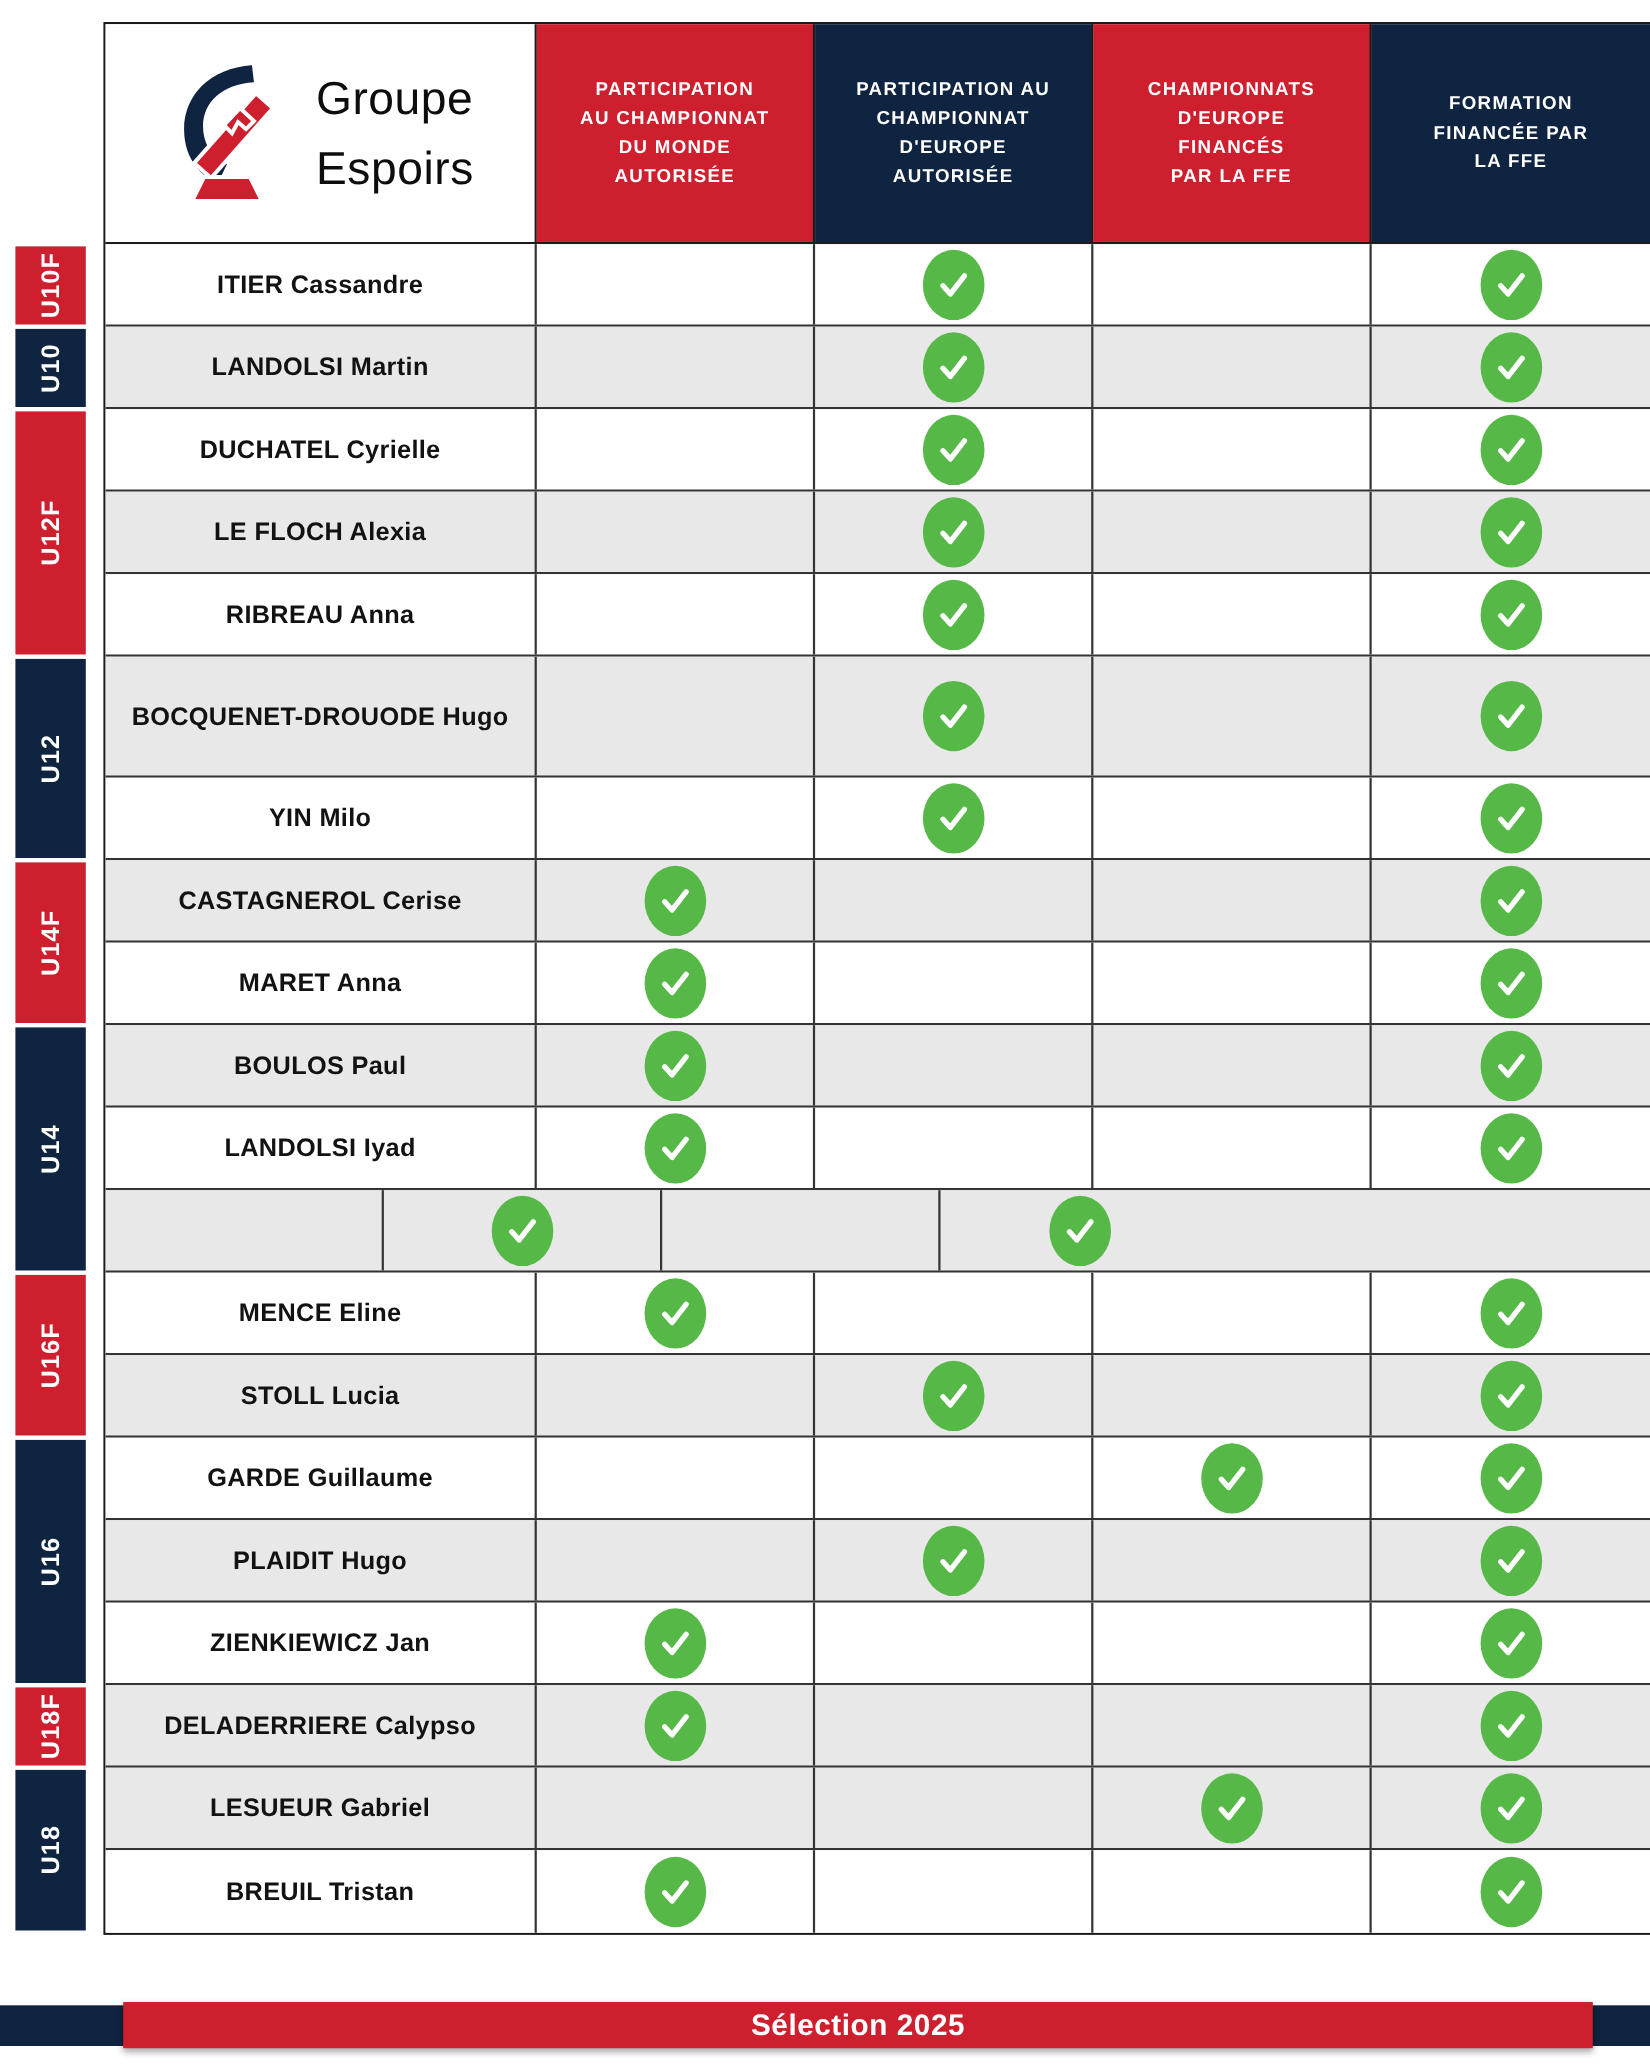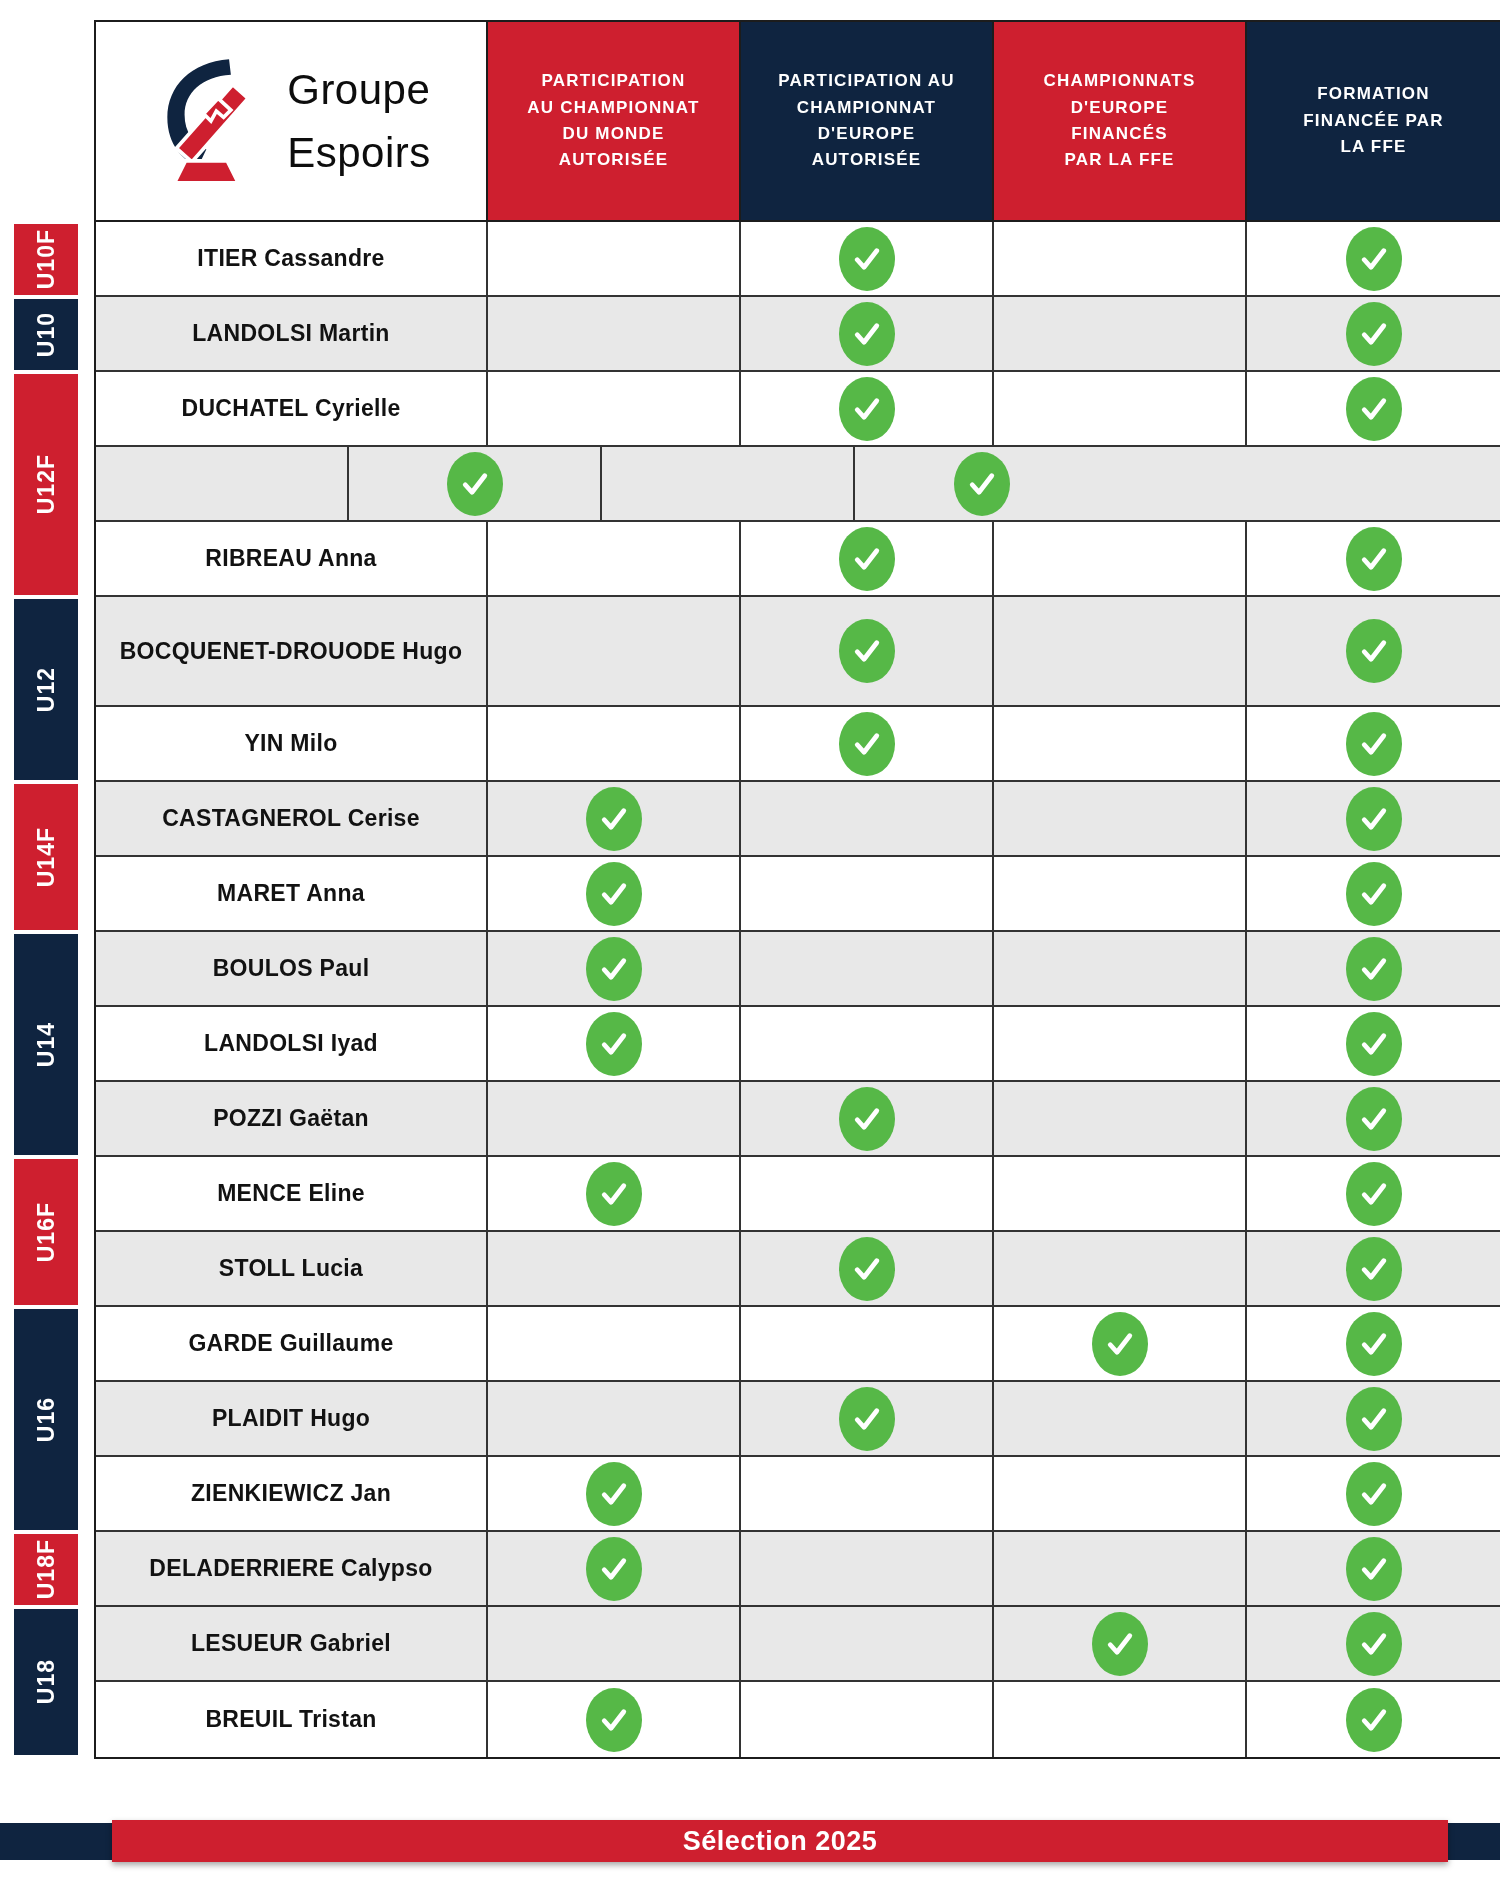--- a/index.html
+++ b/index.html
@@ -201,20 +201,21 @@
           <div class="check-cell"></div>
           <div class="check-cell">
             <div class="check-circle">
               <svg viewBox="0 0 24 24" fill="none">
                 <path d="M5.5 12.5 L10 17.5 L18.5 6.5" stroke="#fff" stroke-width="3.2" stroke-linecap="round" stroke-linejoin="round"></path>
               </svg>
             </div>
           </div>
         </div>
         <div class="player-row alt">
+          <div class="name-cell">LE FLOCH Alexia</div>
           <div class="check-cell"></div>
           <div class="check-cell">
             <div class="check-circle">
               <svg viewBox="0 0 24 24" fill="none">
                 <path d="M5.5 12.5 L10 17.5 L18.5 6.5" stroke="#fff" stroke-width="3.2" stroke-linecap="round" stroke-linejoin="round"></path>
               </svg>
             </div>
           </div>
           <div class="check-cell"></div>
           <div class="check-cell">
@@ -352,21 +353,20 @@
           <div class="check-cell"></div>
           <div class="check-cell">
             <div class="check-circle">
               <svg viewBox="0 0 24 24" fill="none">
                 <path d="M5.5 12.5 L10 17.5 L18.5 6.5" stroke="#fff" stroke-width="3.2" stroke-linecap="round" stroke-linejoin="round"></path>
               </svg>
             </div>
           </div>
         </div>
         <div class="player-row alt">
-          <div class="name-cell">POZZI Gaëtan</div>
           <div class="check-cell"></div>
           <div class="check-cell">
             <div class="check-circle">
               <svg viewBox="0 0 24 24" fill="none">
                 <path d="M5.5 12.5 L10 17.5 L18.5 6.5" stroke="#fff" stroke-width="3.2" stroke-linecap="round" stroke-linejoin="round"></path>
               </svg>
             </div>
           </div>
           <div class="check-cell"></div>
           <div class="check-cell">

